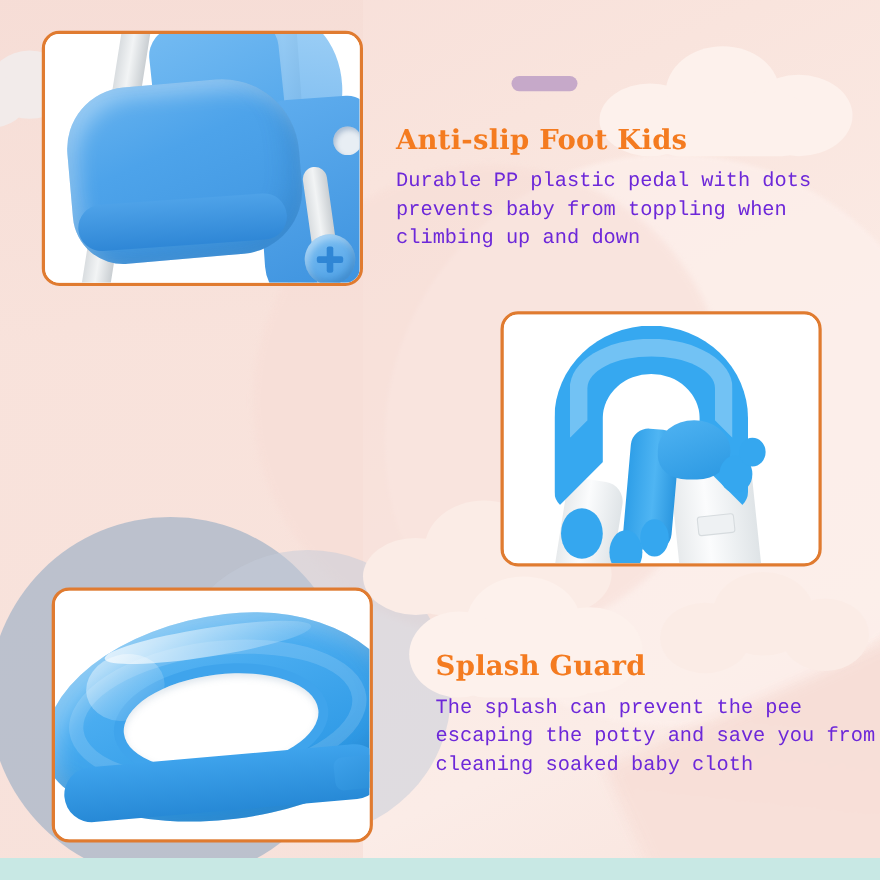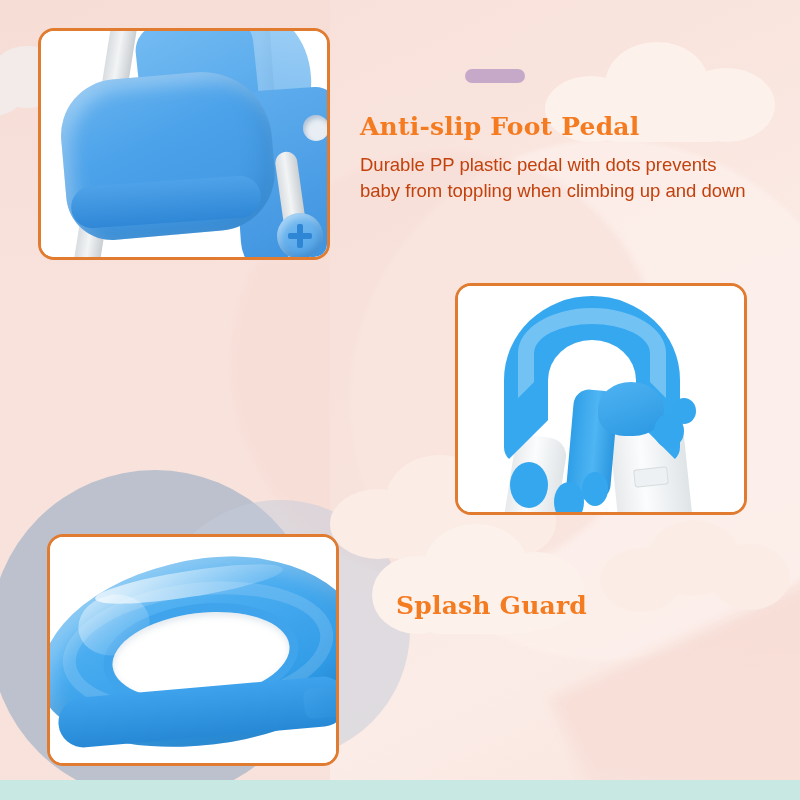--- a/index.html
+++ b/index.html
@@ -116,22 +116,22 @@
   .p3 .front-lip{position:absolute;left:8px;top:150px;width:290px;height:50px;
     background:linear-gradient(180deg,#3ea3ec,#2789d6);border-radius:34px;transform:rotate(-5deg);}
   .p3 .tab{position:absolute;left:254px;top:150px;width:46px;height:30px;
     background:linear-gradient(160deg,#3ea1ea,#2a8ed8);border-radius:8px 14px 14px 8px;transform:rotate(-6deg);}
 
   
   .tb{position:absolute;}
   .tb h2{margin:0 0 11px 0;color:#f47b20;
     font-family:"DejaVu Serif", serif;font-weight:bold;font-size:25px;
     letter-spacing:.2px;line-height:1.1;white-space:nowrap;}
-  .tb p{margin:0;color:#c2410c;font-size:18.5px;line-height:1.42;
-    font-family:Liberation Sans, sans-serif;}
+  .tb p{margin:0;color:#6d28d9;font-size:18.5px;line-height:1.42;
+    font-family:Liberation Mono, monospace;}
   .t1{left:360px;top:113px;width:400px;}
   .t2{left:30px;top:355px;width:400px;}
   .t3{left:360px;top:592px;width:400px;margin-left:36px;}
 </style>
 </head>
 <body>
 
 <div id="stage">
 
   <div class="bg-base"></div>
@@ -218,25 +218,26 @@
       <div class="seat-hole"></div>
       <div class="hole-notch"></div>
       <div class="gloss"></div>
       <div class="gloss2"></div>
       <div class="front-lip"></div>
       <div class="tab"></div>
     </div>
   </div>
 
   <div class="tb t1">
-    <h2>Anti-slip Foot Pedal</h2>
+    <h2>Anti-slip Foot Kids</h2>
     <p>Durable PP plastic pedal with dots prevents baby from toppling when climbing up and down</p>
   </div>
 
   <div class="tb t2">
   </div>
 
   <div class="tb t3">
     <h2>Splash Guard</h2>
+    <p>The splash can prevent the pee escaping the potty and save you from cleaning soaked baby cloth</p>
   </div>
 
   <div class="bottom-band"></div>
 </div>
 
 </body></html>

